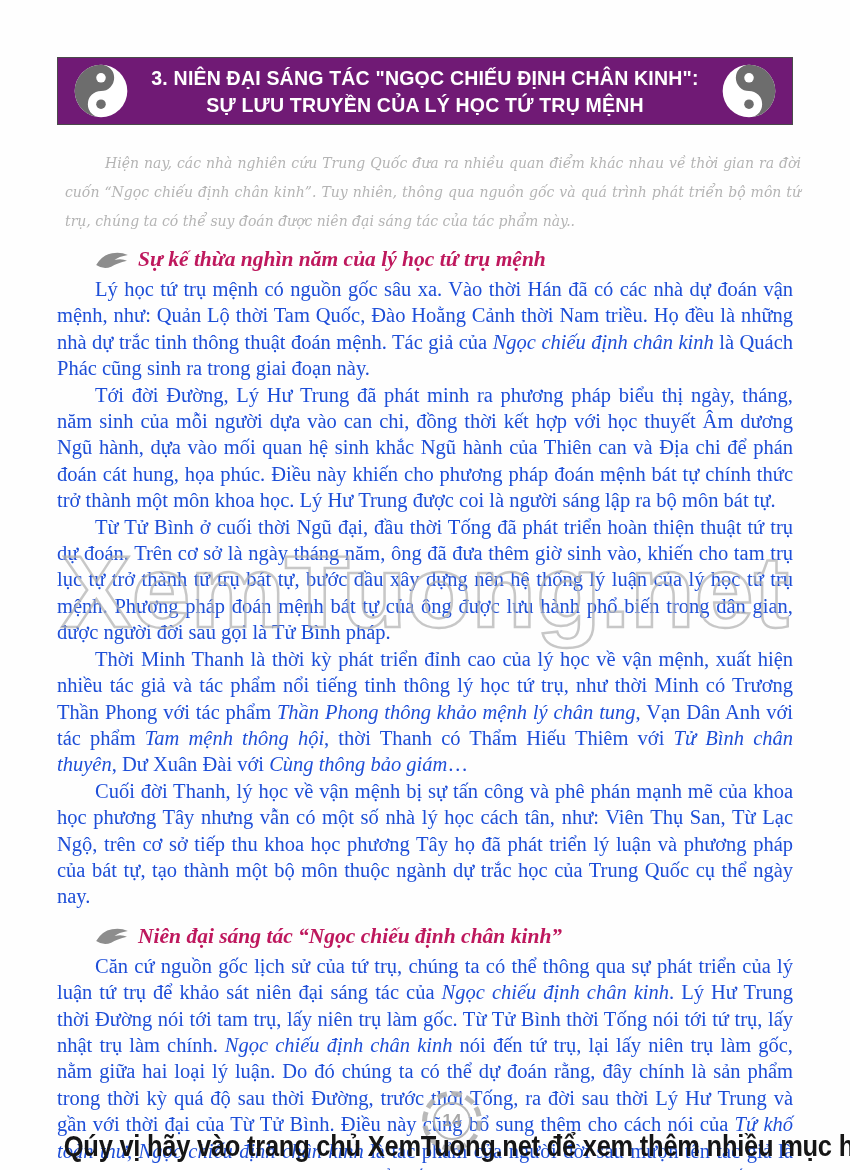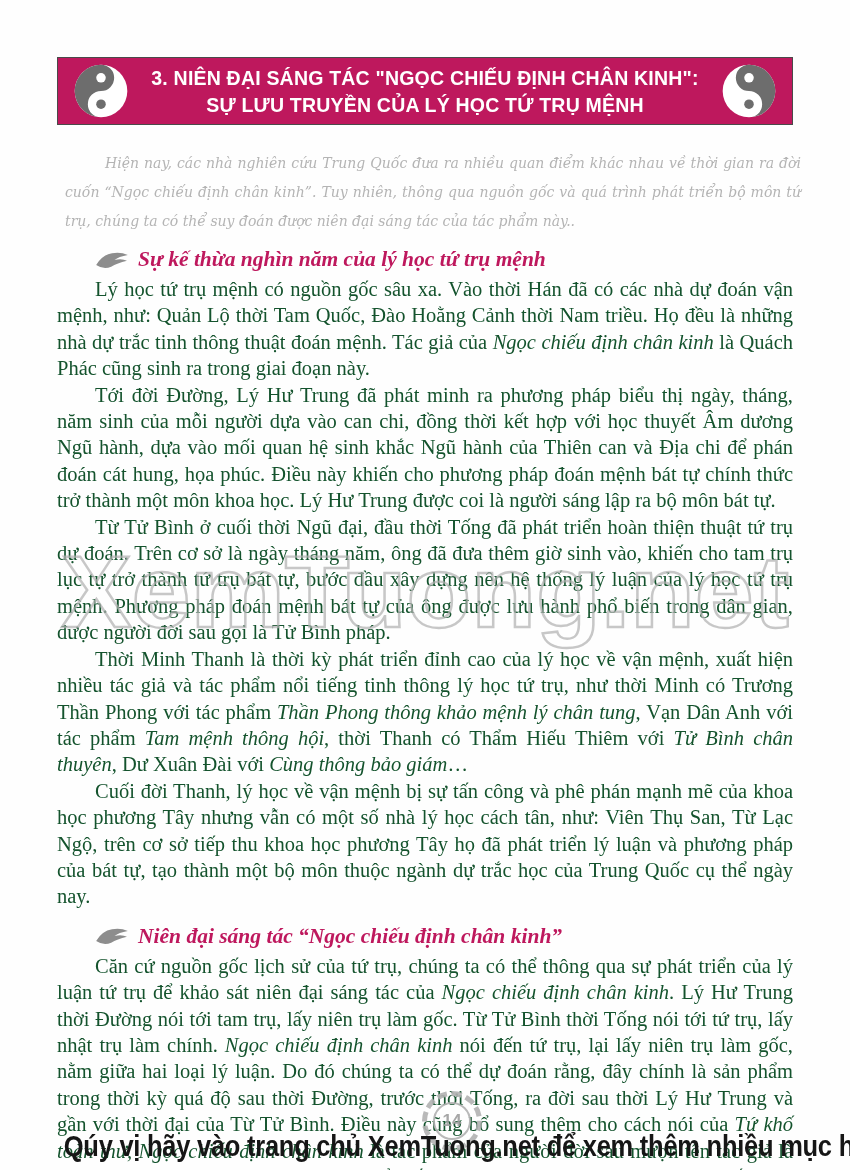--- a/index.html
+++ b/index.html
@@ -35,21 +35,21 @@
   .content { position:absolute; left:57px; top:246px; width:736px; }
   .sec-h {
     display:flex; align-items:center; gap:9px;
     margin:0 0 3px 0; padding-left:38px;
     font-size:21.5px; font-weight:bold; font-style:italic; color:#be185d;
     line-height:27px;
   }
   .sec-h.second { margin-top:13px; }
   .h-icon { width:34px; height:20px; flex:0 0 auto; }
   .body-p {
-    margin:0; font-size:20.5px; line-height:26.4px; color:#14532d;
+    margin:0; font-size:20.5px; line-height:26.4px; color:#1d4ed8;
     text-align:justify; text-indent:38px;
   }
   .body-p em { font-style:italic; }
   
   .watermark {
     position:absolute; left:40px; top:538px; width:770px;
     text-align:center; z-index:5; pointer-events:none;
     font-family:"Liberation Sans", sans-serif; font-weight:bold;
     font-size:106px; line-height:106px;
     color:transparent;
@@ -79,21 +79,21 @@
     letter-spacing:-0.3px;
     transform:scaleX(0.85);
     white-space:nowrap;
   }
 </style>
 </head>
 <body>
 
 <div class="page">
 
-  <div class="banner" style="background:#be185d;">
+  <div class="banner" style="background:#701a75;">
     <span class="yy left">
       <svg viewBox="0 0 100 100" width="56" height="56">
         <circle cx="50" cy="50" r="47" fill="#ffffff"></circle>
         <path d="M50 3 a47 47 0 0 0 0 94 a23.5 23.5 0 0 1 0 -47 a23.5 23.5 0 0 0 0 -47 z" fill="#6d6d6d"></path>
         <circle cx="50" cy="26.5" r="8.5" fill="#ffffff"></circle>
         <circle cx="50" cy="73.5" r="8.5" fill="#6d6d6d"></circle>
       </svg>
     </span>
     <div class="banner-titles">
       <div>3. NIÊN ĐẠI SÁNG TÁC "NGỌC CHIẾU ĐỊNH CHÂN KINH":</div>

